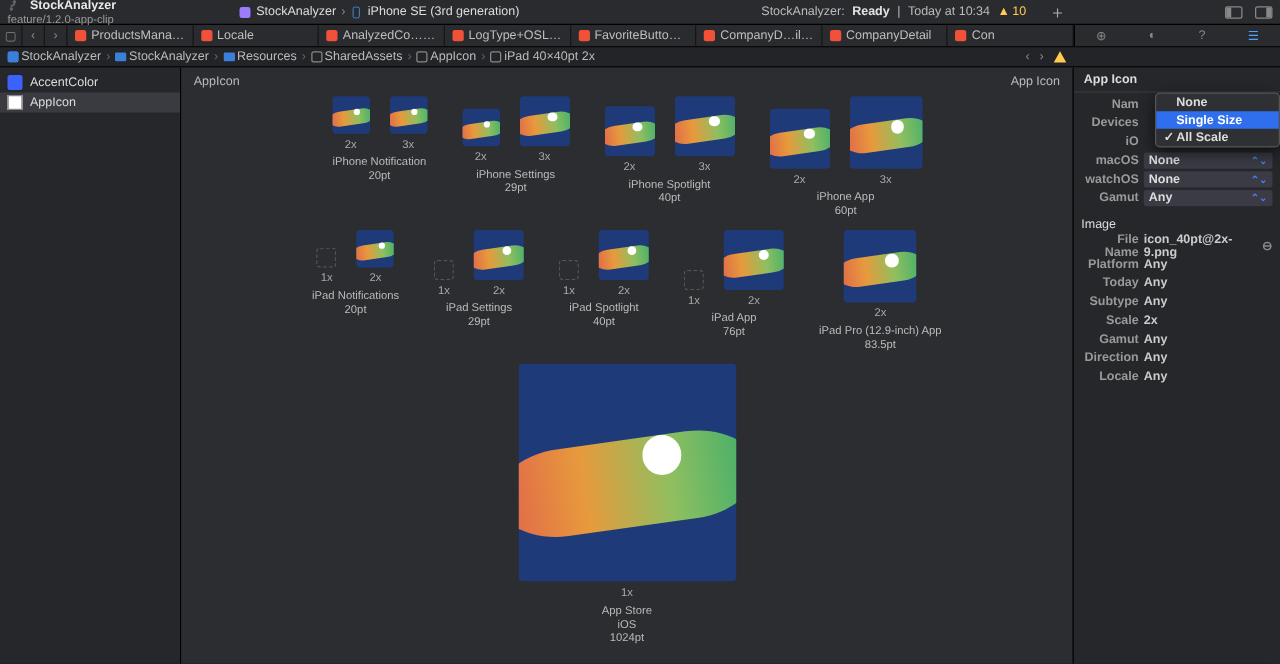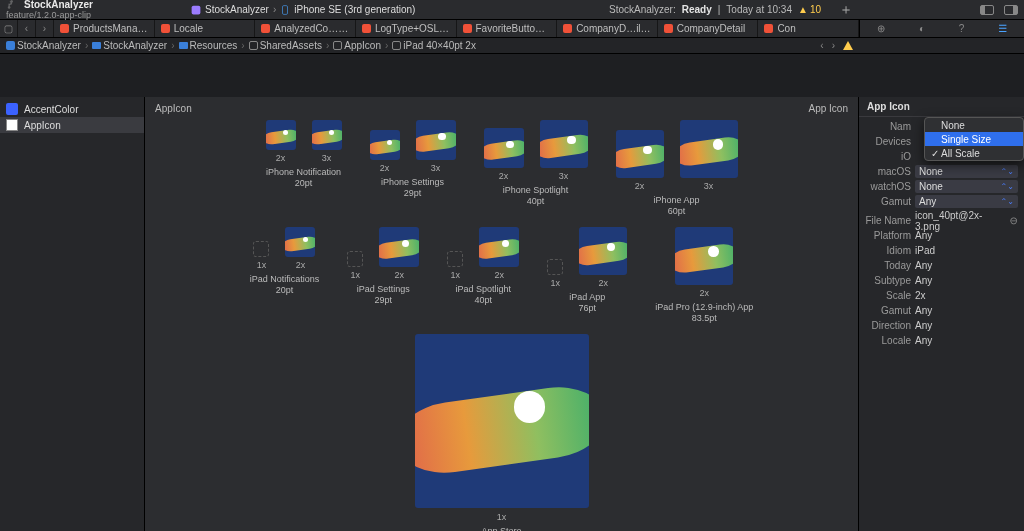--- a/index.html
+++ b/index.html
@@ -40,21 +40,21 @@
   .crumbrow .ch{ color:#666; padding:0 2px;}
   .proj-ic{width:9px;height:9px;background:#3a7fd9;border-radius:2px;}
   .fold-ic{width:9px;height:7px;background:#3a7fd9;border-radius:1px;}
   .asset-ic{width:9px;height:9px;border:1px solid #888;border-radius:2px;}
   .crumbrow .spacer{flex:1;}
   .crumbrow .rightnav{ display:flex; align-items:center; gap:8px; padding-right:6px; color:#888;}
   .warn-tri{ width:0;height:0;border-left:5px solid transparent;border-right:5px solid transparent;border-bottom:9px solid #ffcc4d;}
   .crumbrow .pad{ width:165px; }
 
   
-  .main{ flex:1; display:flex; min-height:0;margin-top:43px;}
+  .main{ flex:1; display:flex; min-height:0;}
   .leftnav{ width:145px; background:#26272a; border-right:1px solid #000; padding-top:4px;}
   .lrow{ display:flex; align-items:center; gap:6px; height:16px; padding:0 6px; font-size:10px; color:#ddd;}
   .lrow.sel{ background:#3a3b40;}
   .swatch{ width:12px;height:12px; background:#3b62ff; border-radius:2px; }
   .appicon-sw{ width:12px;height:12px; background:#fff; border:1px solid #888;}
 
   .canvas{ flex:1; background:#2c2d30; position:relative; overflow:hidden; border-right:1px solid #000;}
   .canvas-head{ display:flex; justify-content:space-between; padding:6px 10px; font-size:10px; color:#bbb;}
   .grid-area{ padding:0 20px; }
 
@@ -76,21 +76,21 @@
   .dashed::before,.dashed::after{display:none;}
 
   .lab{ font-size:9px; color:#aaa;}
   .glabel{ font-size:9px; color:#bbb; text-align:center; line-height:11px;}
 
   .big-wrap{ display:flex; flex-direction:column; align-items:center; margin-top:10px; gap:4px;}
 
   
   .inspector{ width:165px; background:#26272a; font-size:10px; color:#bbb; display:flex; flex-direction:column;}
   .ins-head{ padding:4px 8px; font-weight:600; color:#ddd; border-bottom:1px solid #3a3a3e;}
-  .ins-block{ padding:2px 6px;}
+  .ins-block{ padding:2px 6px;font-weight:bold;}
   .ins-row{ display:flex; align-items:center; height:15px; gap:4px;}
   .ins-row .k{ width:46px; text-align:right; color:#9a9a9a;}
   .ins-row .v{ flex:1; color:#ccc;}
   .ins-sel{ flex:1; background:#3a3b44; color:#ddd; height:13px; border-radius:2px; padding:0 4px; display:flex; align-items:center; justify-content:space-between;}
   .ins-sel .arr{ color:#4a7fff; font-size:8px;}
   .section-title{ color:#ddd; padding:6px 6px 2px;}
   .file-del{ color:#888; }
 
   
   .popup{ position:absolute; right:0; top:0; width:100px; background:#2f3033; border:1px solid #555; border-radius:4px; box-shadow:0 4px 12px rgba(0,0,0,.6); z-index:10; }
@@ -422,34 +422,31 @@
             <div class="it sel">
               <span class="chk"></span>
               <span>Single Size</span>
             </div>
             <div class="it">
               <span class="chk">✓</span>
               <span>All Scale</span>
             </div>
           </div>
       </div>
+      <div class="section-title">Image</div>
       <div class="ins-block">
         <div class="ins-row">
           <span class="k">File Name</span>
-          <span class="v">icon_40pt@2x-3.png</span>
+          <span class="v">icon_40pt@2x-9.png</span>
           <span class="file-del">⊖</span>
         </div>
         <div id="img-fields">
             <div class="ins-row">
               <span class="k">Platform</span>
               <span class="v">Any</span>
-            </div>
-            <div class="ins-row">
-              <span class="k">Idiom</span>
-              <span class="v">iPad</span>
             </div>
             <div class="ins-row">
               <span class="k">Today</span>
               <span class="v">Any</span>
             </div>
             <div class="ins-row">
               <span class="k">Subtype</span>
               <span class="v">Any</span>
             </div>
             <div class="ins-row">

